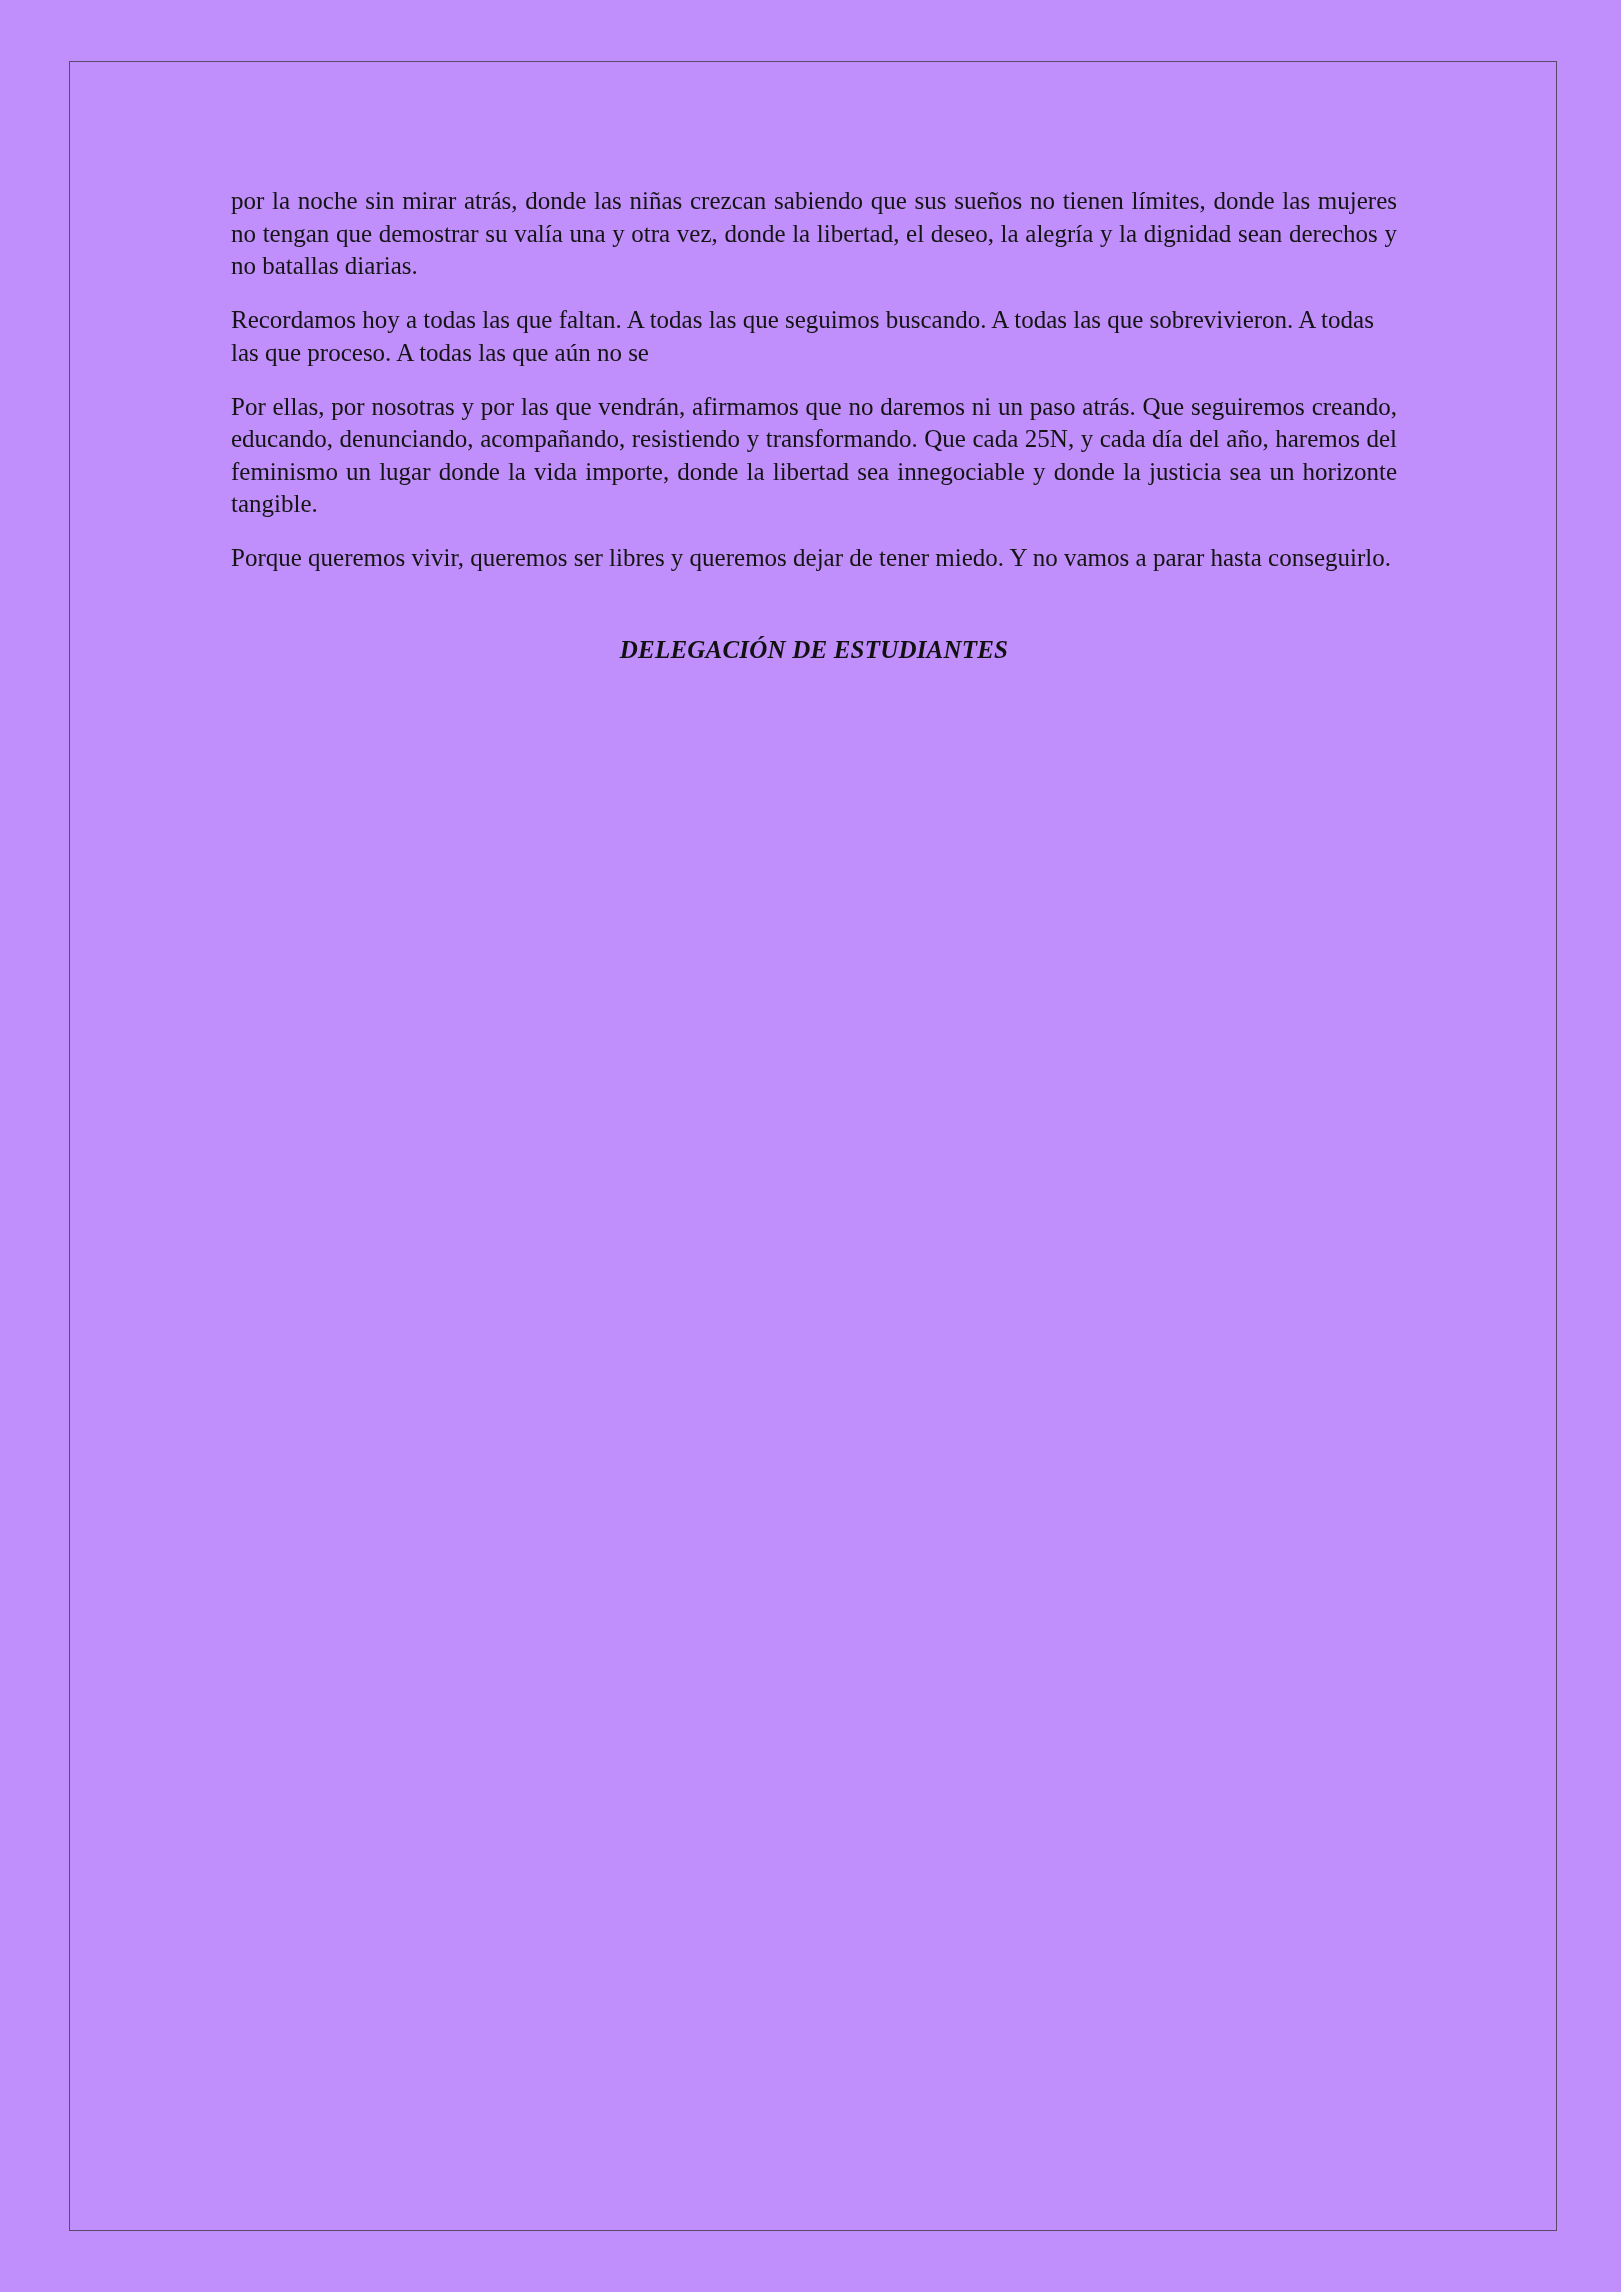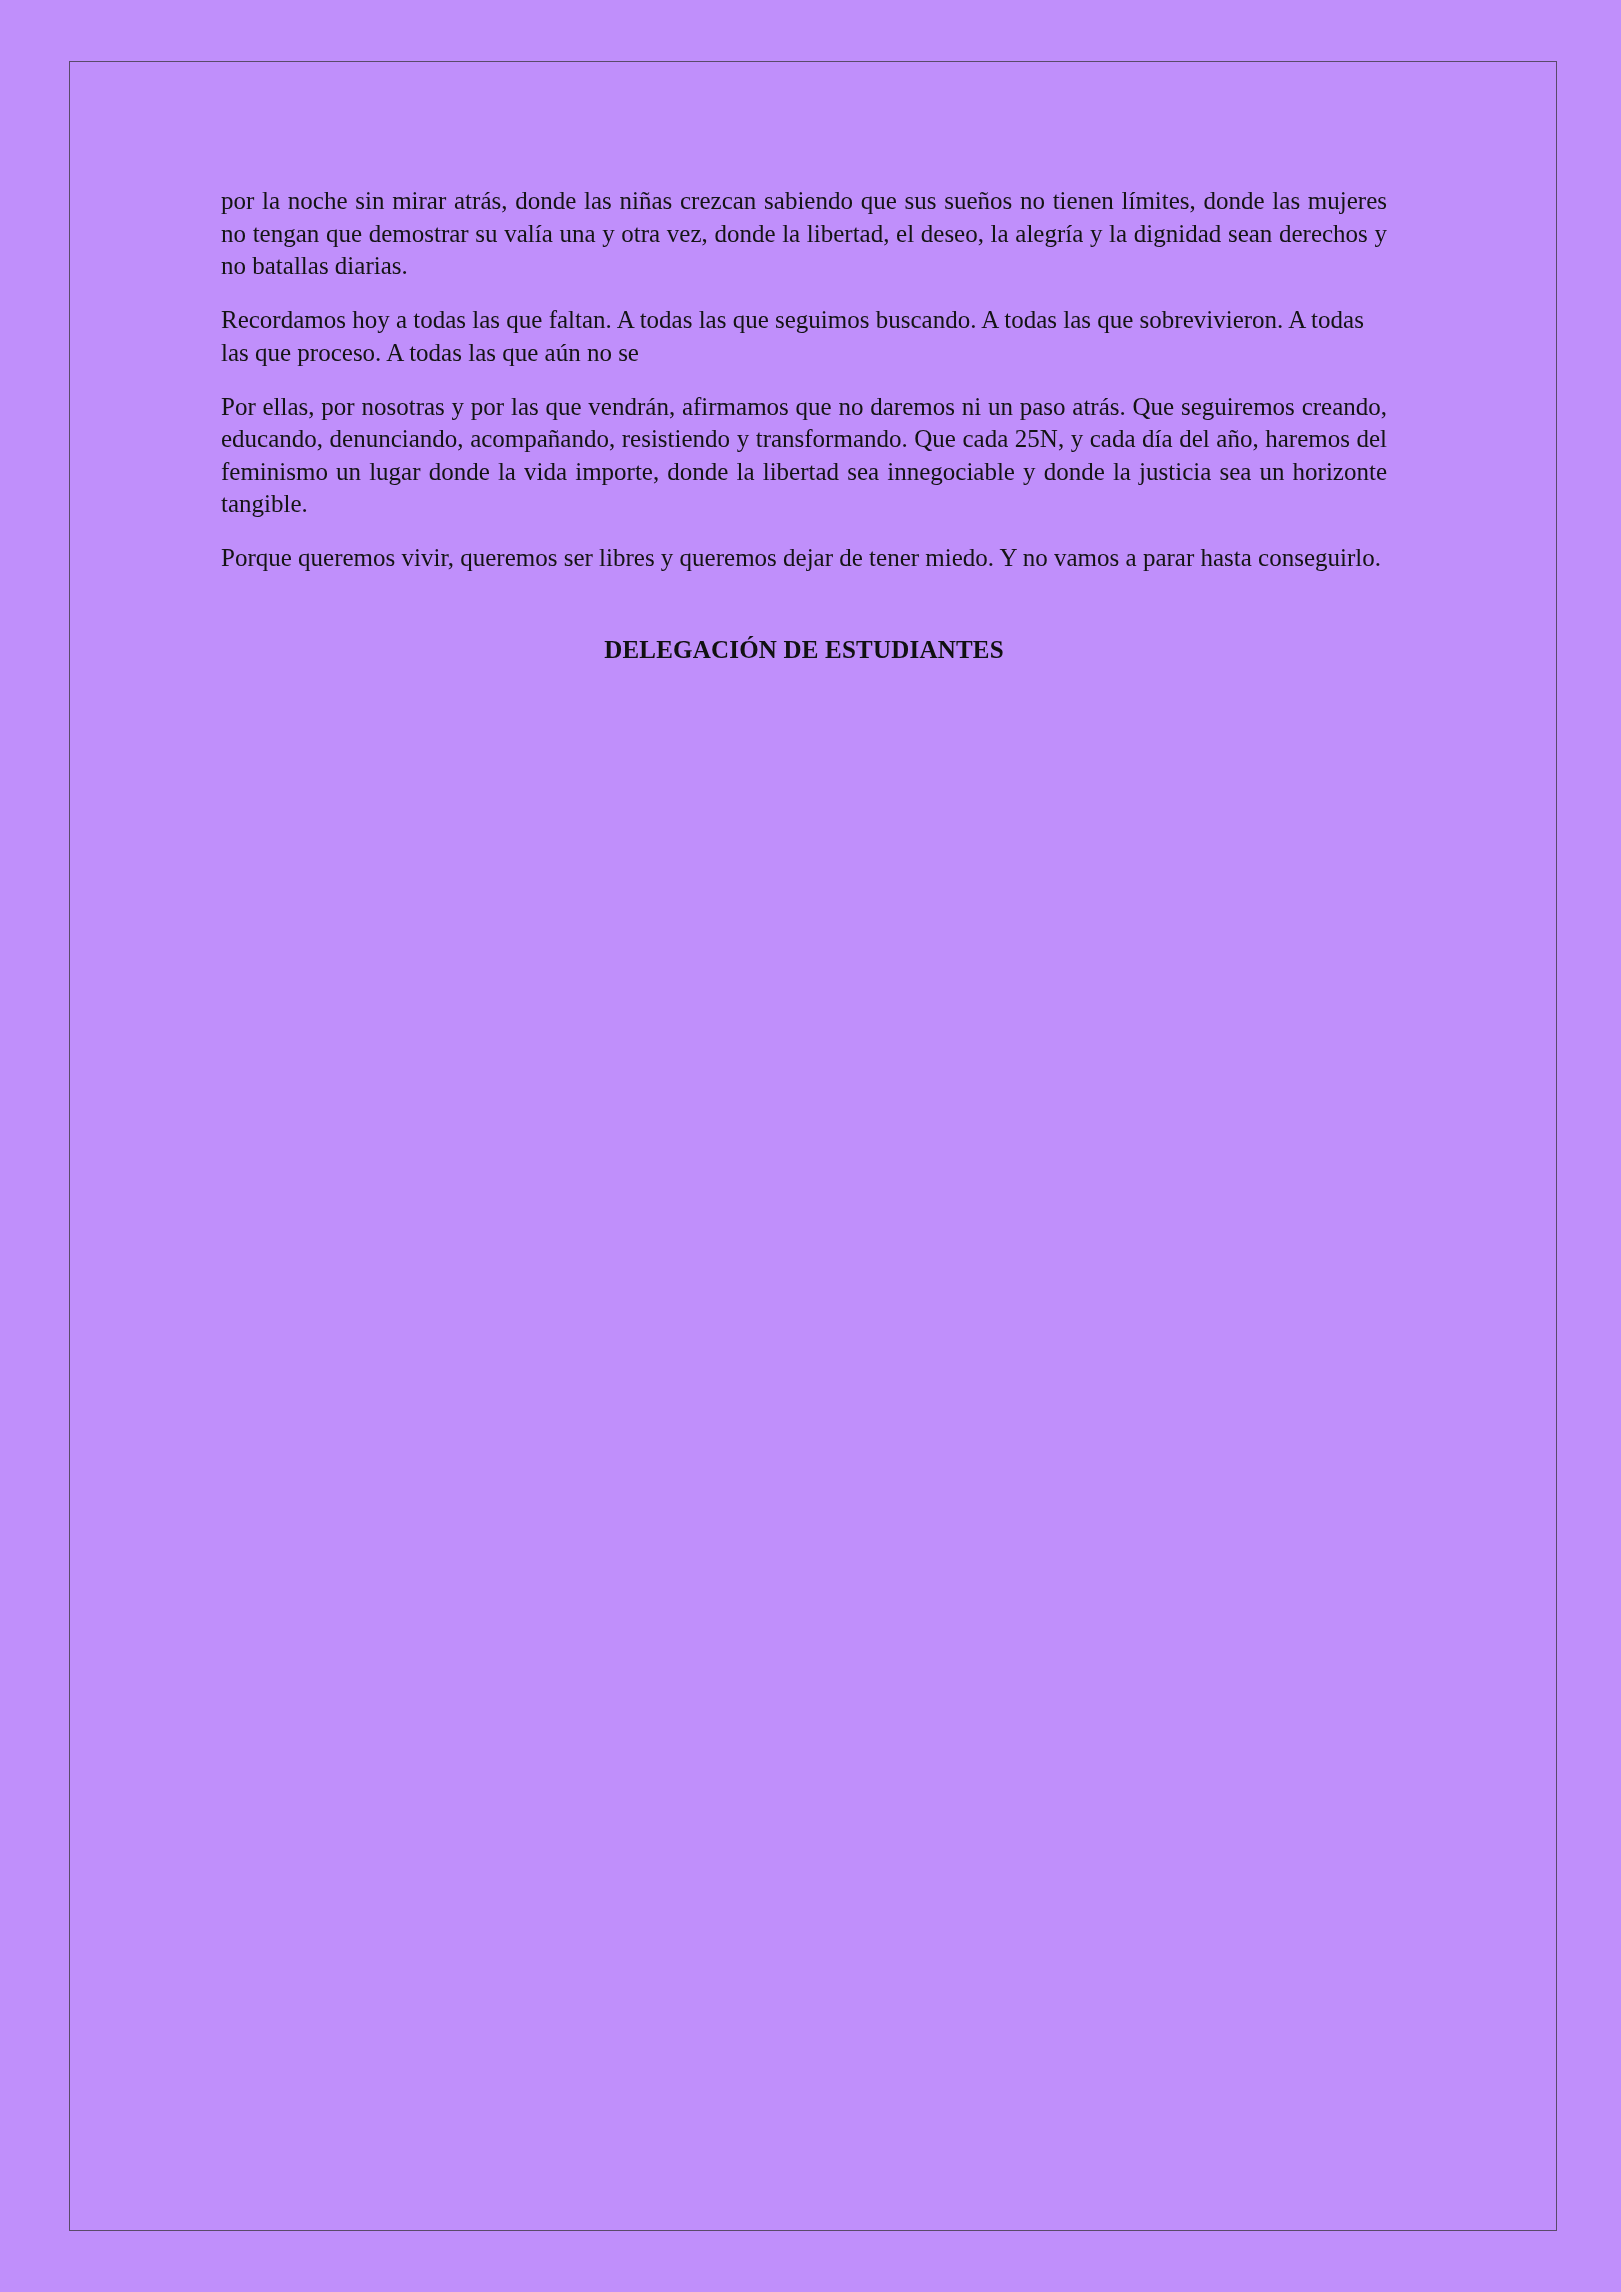--- a/index.html
+++ b/index.html
@@ -17,21 +17,21 @@
     left: 69px;
     top: 61px;
     width: 1488px;
     height: 2170px;
     border: 1px solid #5a4a6a;
     box-sizing: border-box;
     background: transparent;
   }
   .content {
     position: absolute;
-    left: 151px;
+    left: 161px;
     top: 123px;
     width: 1166px;
   }
   p.para {
     margin: 0 0 21.6px 0;
     font-size: 25px;
     line-height: 1.30;
     color: #141414;
     text-align: justify;
     text-justify: inter-word;
@@ -39,20 +39,21 @@
   p.para.last-left {
     text-align: left;
   }
   .signature {
     margin-top: 61px;
     text-align: center;
     font-size: 25px;
     font-weight: bold;
     color: #111;
     letter-spacing: 0.2px;
+    font-style: italic;
   }
 </style>
 </head>
 <body>
 
 <div class="page">
   <div class="content">
 
     <p class="para">por la noche sin mirar atrás, donde las niñas crezcan sabiendo que sus sueños no tienen límites, donde las mujeres no tengan que demostrar su valía una y otra vez, donde la libertad, el deseo, la alegría y la dignidad sean derechos y no batallas diarias.</p>
 

